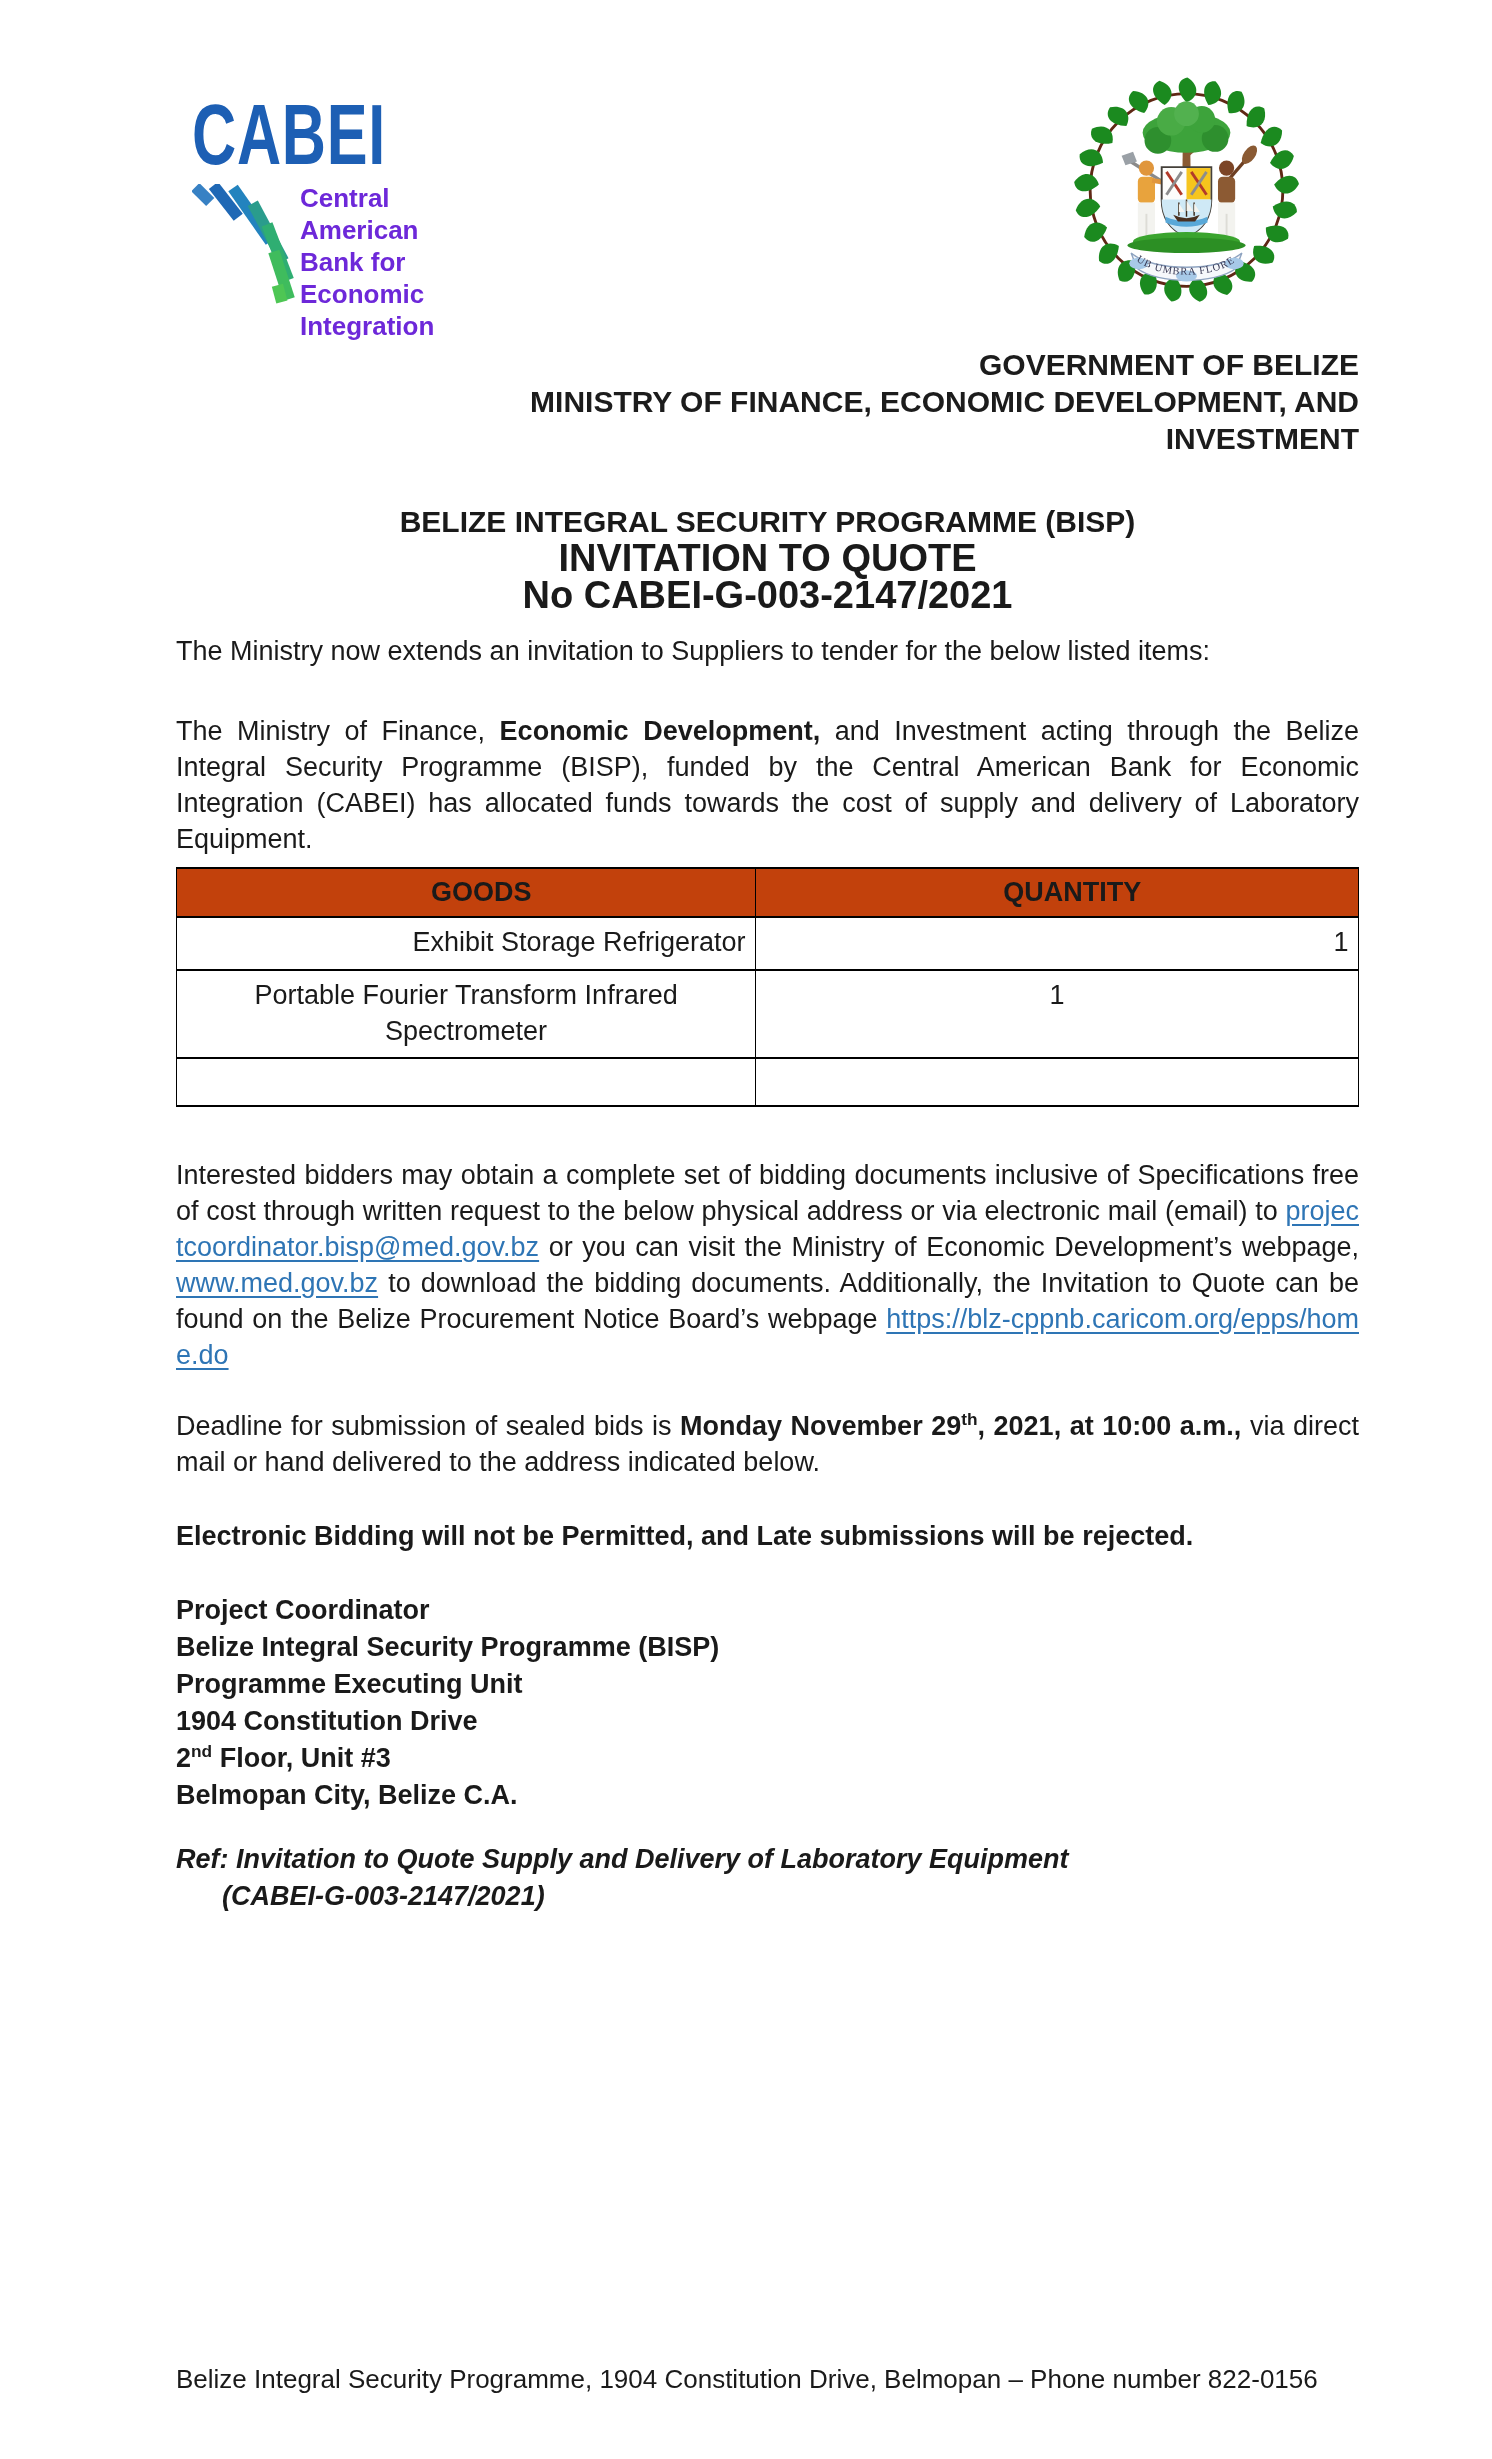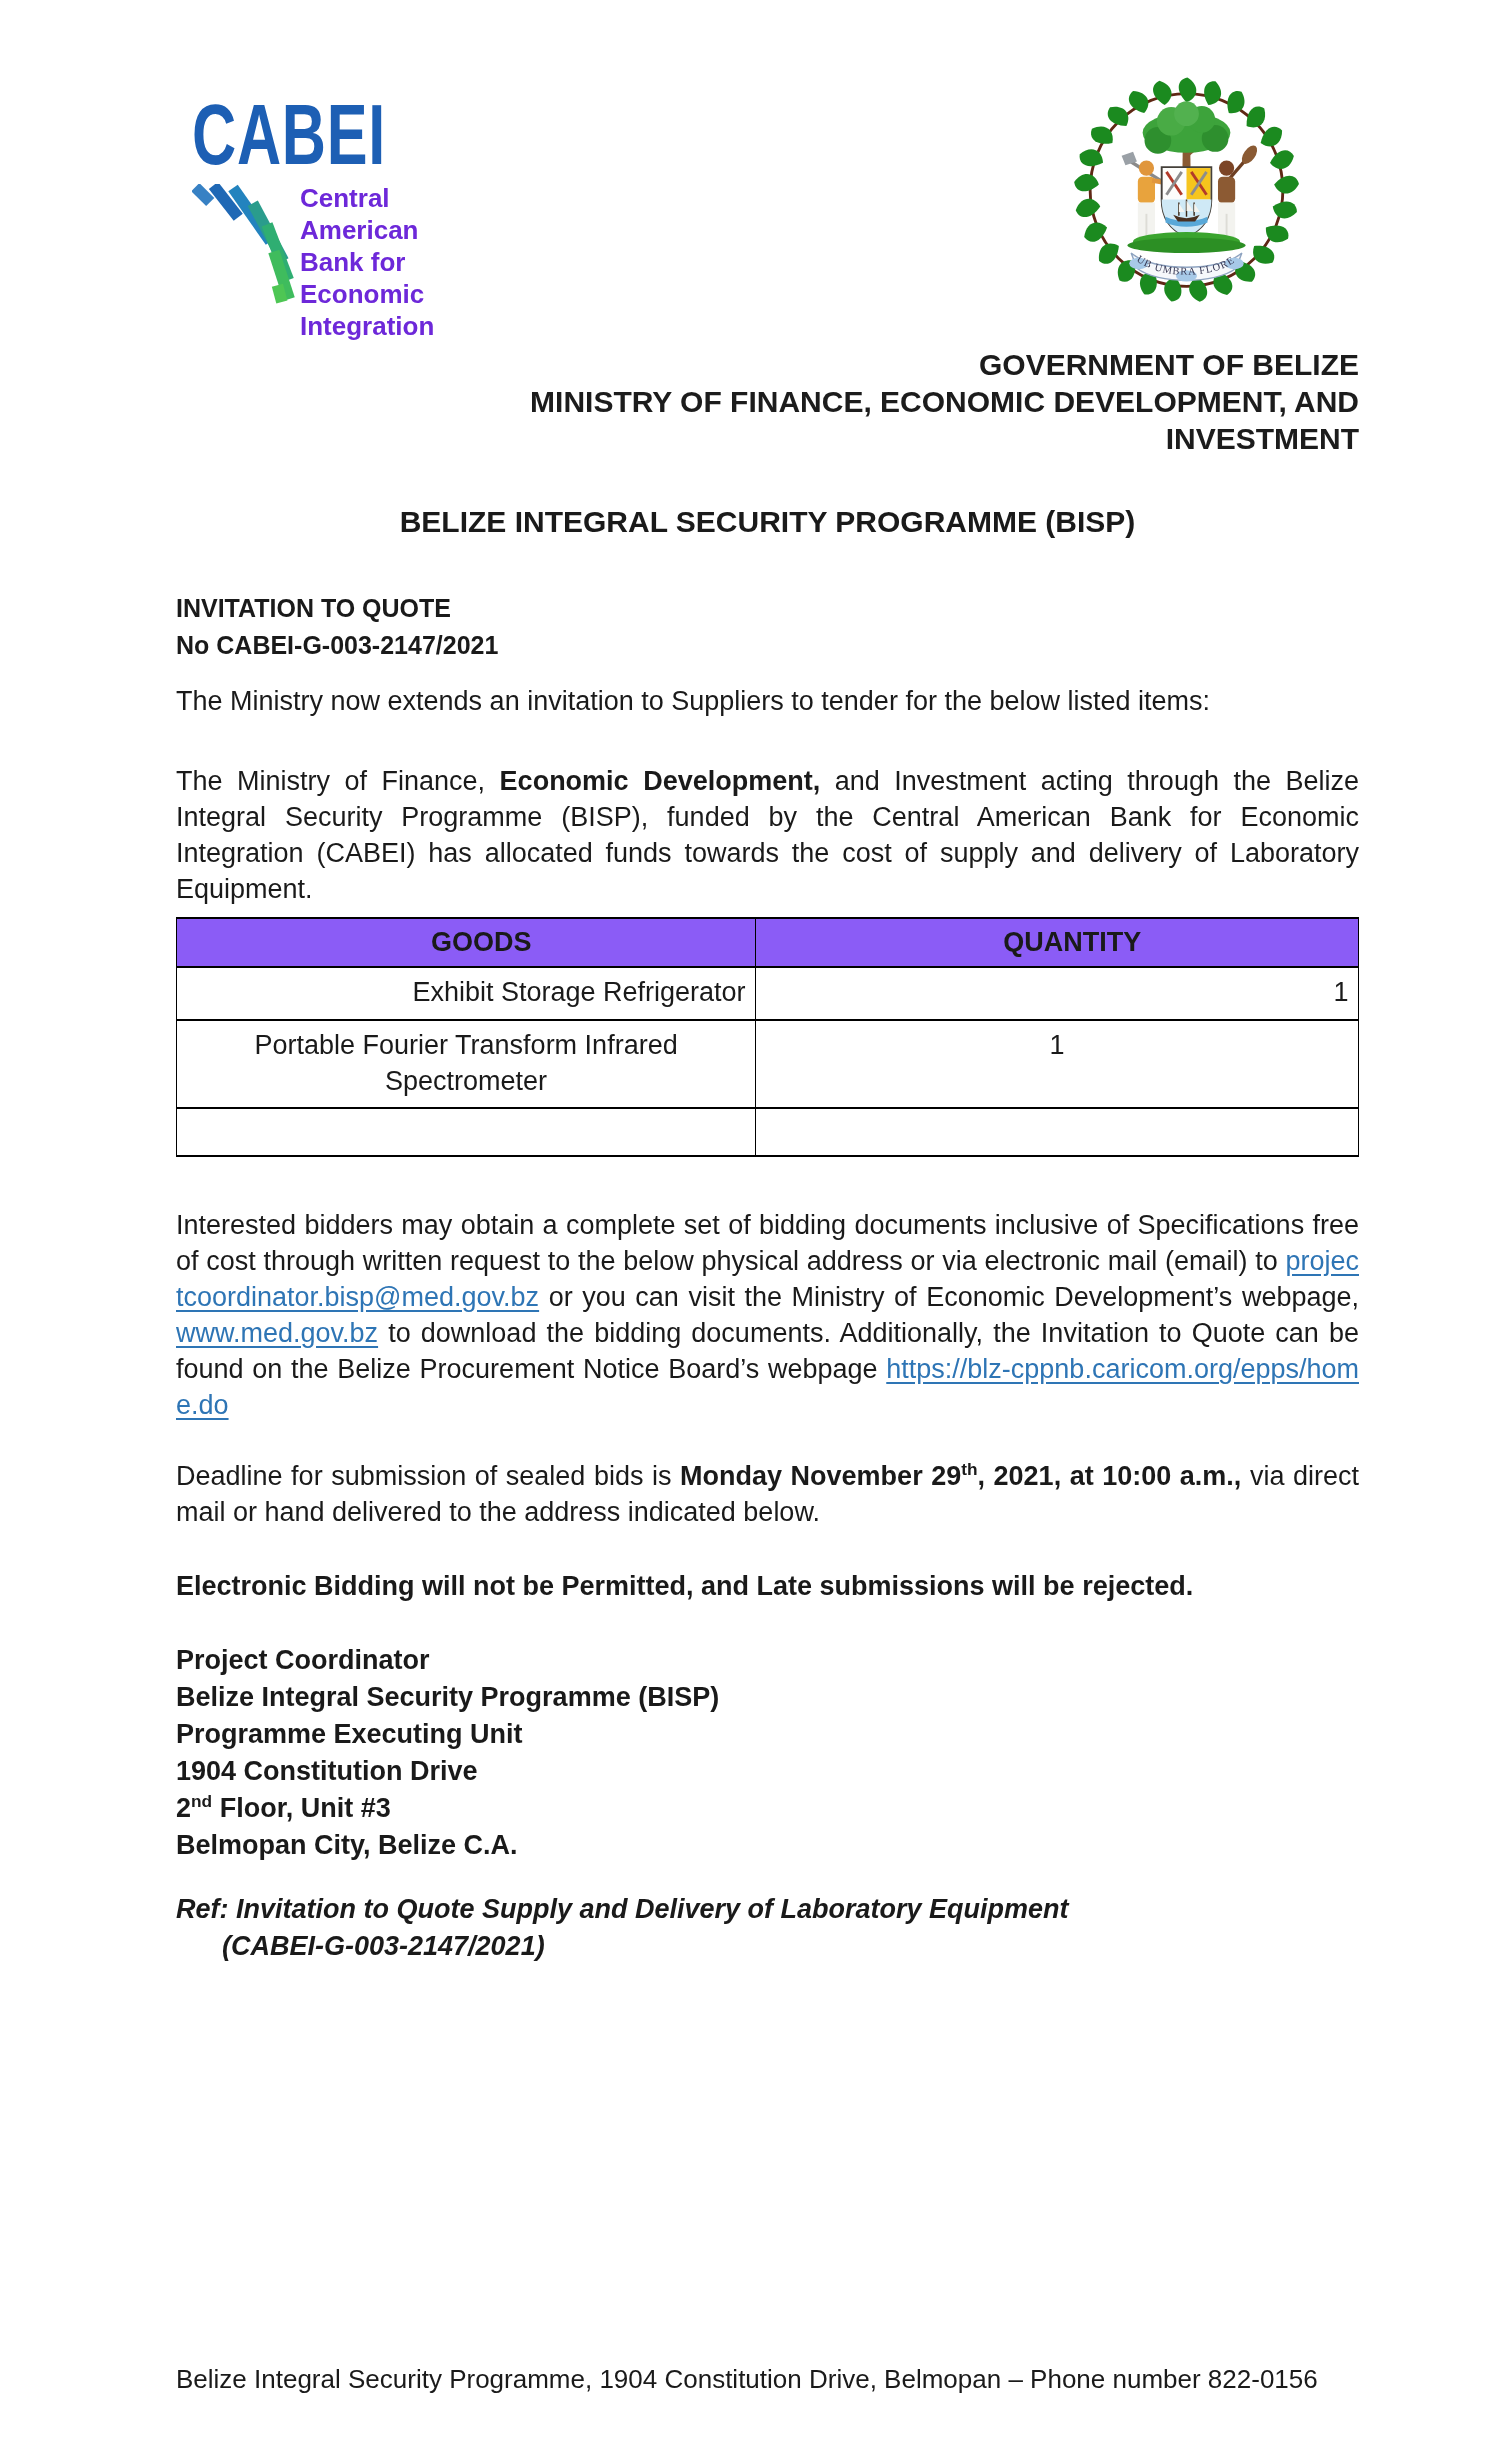--- a/index.html
+++ b/index.html
@@ -21,39 +21,39 @@
     letter-spacing:1px; transform:scaleX(.72); transform-origin:left top;
   }
   .cabei-stripes { position:absolute; left:0; top:92px; width:108px; height:123px; }
   .cabei-name { position:absolute; left:108px; top:90px; font-weight:bold; font-size:26px; line-height:32px; }
   .coat-of-arms { position:absolute; left:1072px; top:73px; width:229px; height:234px; }
 
   
   .content { position:absolute; top:317px; left:0; width:100%; padding:0 134px 0 176px; }
   .doc-title { margin-top:29px; text-align:right; font-weight:bold; font-size:30px; line-height:37px; color:#1c1c1c; }
   .programme { margin-top:46px; text-align:center; font-weight:bold; font-size:30px; line-height:37px; }
-  .invitation-block { margin-top:50px; text-align:left; font-weight:bold; font-size:25px; line-height:37px; }
+  .invitation-block { text-align:center; font-weight:bold; font-size:38px; line-height:37px; }
   .body-par { font-size:27px; line-height:36px; text-align:justify; }
   .p1 { margin-top:44px; }
   .p2 { margin-top:19px; text-align:left; }
   .p3 { margin-top:50px; }
   .p4 { margin-top:35px; }
   b.seg { font-weight:bold; }
   a.doclink { color:#2e75b5; text-decoration:underline; text-underline-offset:3.8px; cursor:pointer; word-break:break-all; }
   sup { font-size:17.3px; vertical-align:super; line-height:0; }
 
   
   table.goods { margin-top:9.6px; width:100%; border-collapse:collapse; table-layout:fixed; }
   table.goods col.c1 { width:49%; } table.goods col.c2 { width:51%; }
   table.goods td, table.goods th {
     border:1.9px solid #000; border-top-width:2.9px; border-bottom-width:2.9px;
     text-align:center; vertical-align:top; padding:5.8px 9.6px;
     font-size:27px; line-height:36px;
   }
-  table.goods th { background:#8b5cf6; font-weight:bold; height:44px;padding-left:40px; }
+  table.goods th { background:#c2410c; font-weight:bold; height:44px;padding-left:40px; }
   tr.r1 td { height:53px;text-align:right; } tr.r2 td { height:88px; } tr.r3 td { height:48px; }
 
   .notice { margin-top:38px; font-weight:bold; font-size:27px; line-height:36px; }
   .address { margin-top:38px; font-weight:bold; font-size:27px; line-height:37px; }
   .refnote { margin-top:27px; font-weight:bold; font-style:italic; font-size:27px; line-height:37px; }
   .refnote .line2 { padding-left:46px; }
 
   .footer { position:absolute; top:2363px; left:176px; right:134px; font-size:26px; line-height:33px; }
 </style>
 </head>

